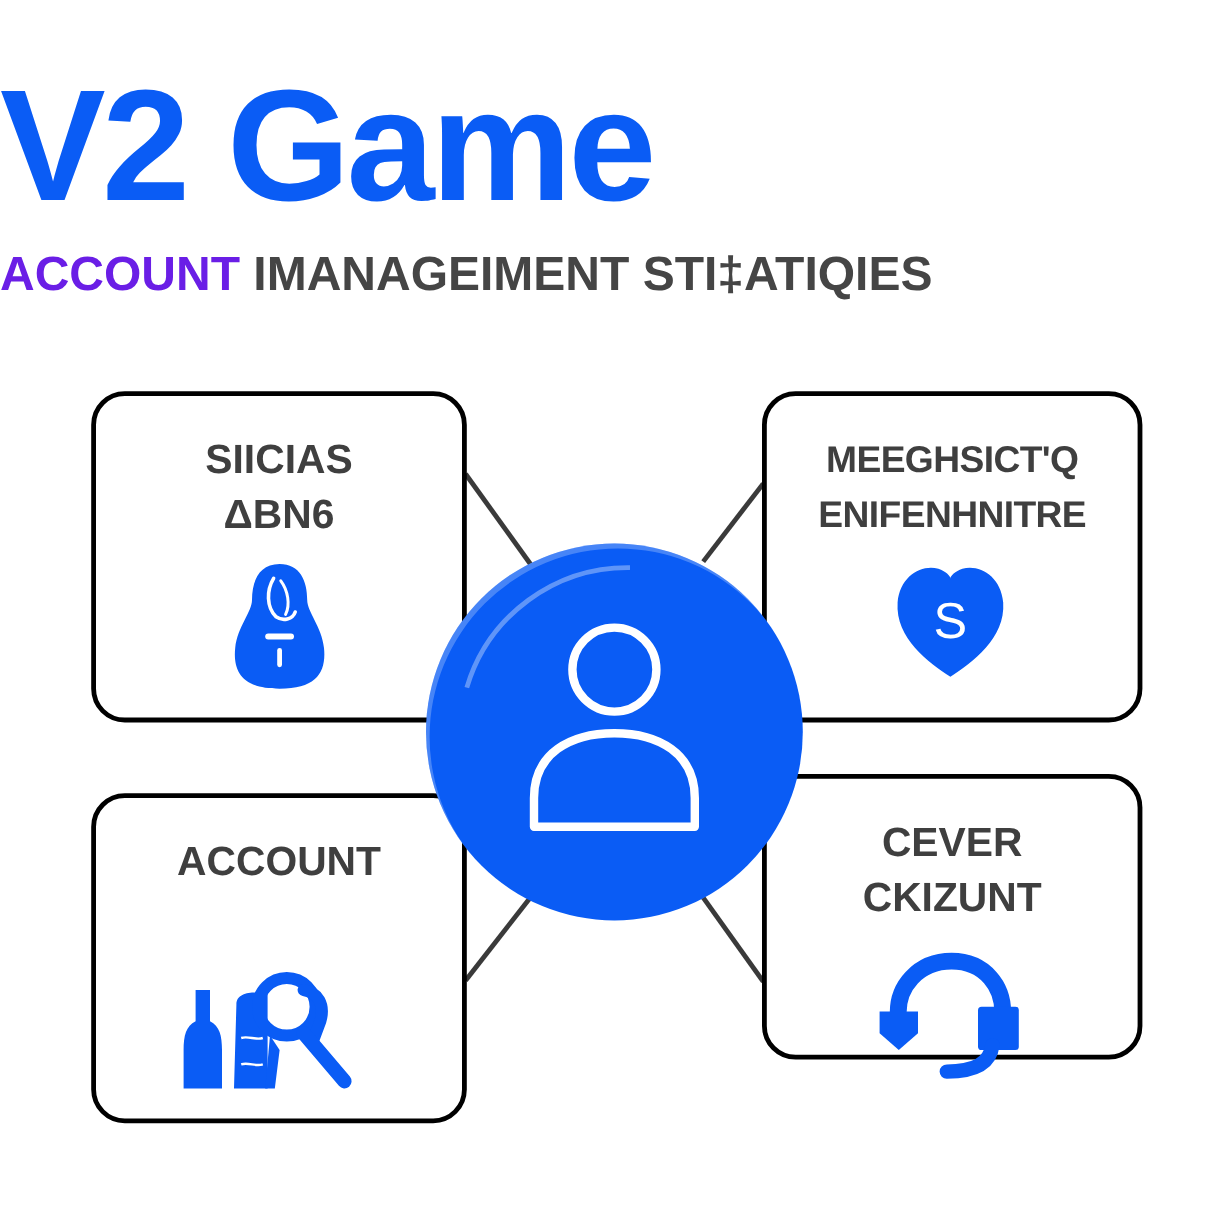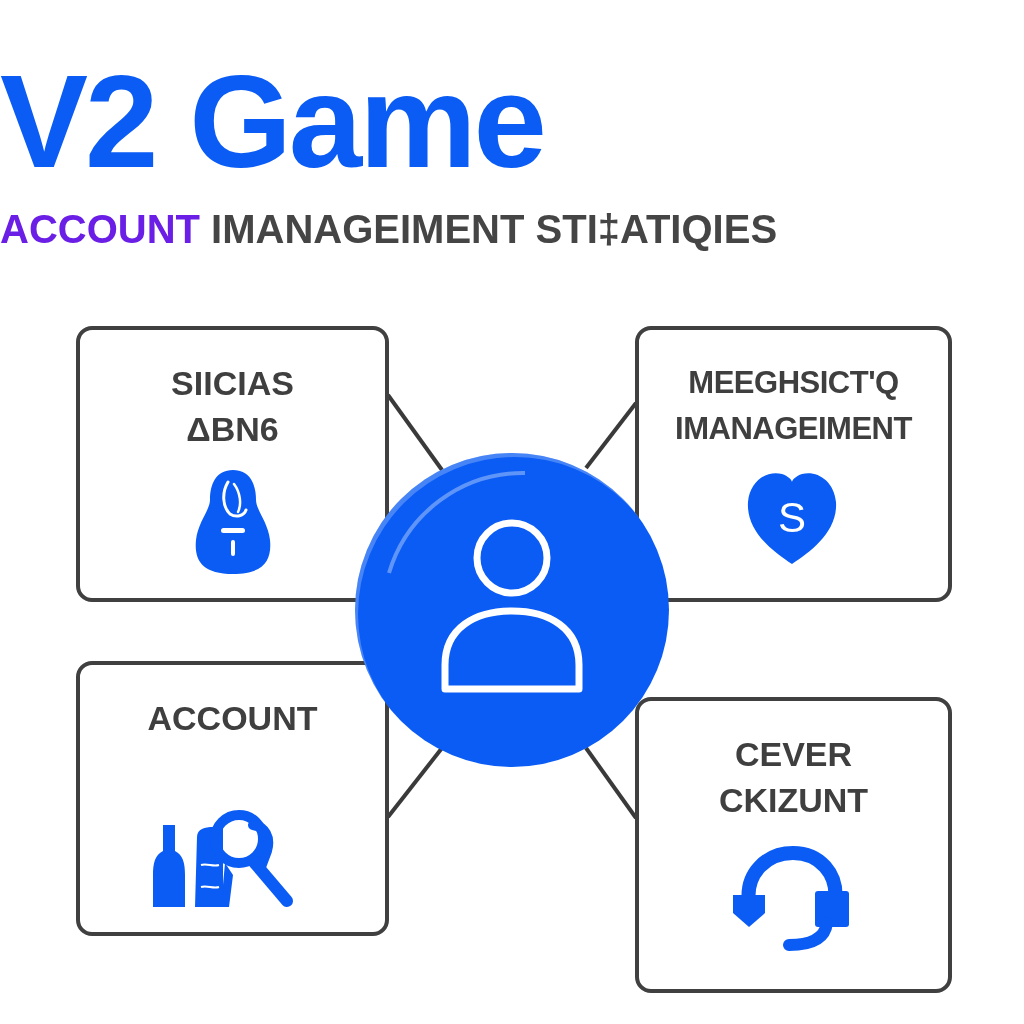--- a/index.html
+++ b/index.html
@@ -10,34 +10,34 @@
       color: #0a5cf5; letter-spacing: -3px; line-height: 140px;
     }
     .subtitle {
       position: absolute; left: 0; top: 206px; width: 1024px; 
       font-family: "Liberation Sans", sans-serif; font-weight: 700; font-size: 40px;
       color: #454545; line-height: 46px; letter-spacing: 0px;
     }
     .subtitle .accent { color: #6a1ee6; }
     svg.connectors { position: absolute; left: 0; top: 0; width: 1024px; height: 1024px; }
     .box {
-      position: absolute; box-sizing: border-box; border: 4px solid #404040; border-radius: 16px;
+      position: absolute; box-sizing: border-box; border: 4px solid #000000; border-radius: 28px;
       background: #ffffff; text-align: center;
     }
     .box .label {
       position: absolute; left: 0; width: 100%; text-align: center;
       font-family: "Liberation Sans", sans-serif; font-weight: 700; color: #3f3f3f;
       font-size: 34px; line-height: 46px; top: 30px;
     }
     .box .label span { display: block; }
     .box .icon { position: absolute; left: 50%; transform: translateX(-50%); }
     #box-tl { left: 76px; top: 326px; width: 313px; height: 276px; }
     #box-tr { left: 635px; top: 326px; width: 317px; height: 276px; }
     #box-bl { left: 76px; top: 661px; width: 313px; height: 275px; }
-    #box-br { left: 635px; top: 697px; width: 317px; height: 296px; }
+    #box-br { left: 635px; top: 645px; width: 317px; height: 238px; }
     #box-tr .label { font-size: 31px; letter-spacing: -0.5px; text-align: center; }
     .hub {
       position: absolute; left: 355px; top: 453px; width: 314px; height: 314px; border-radius: 50%;
       background: #0a5cf5;
       box-shadow: inset 3px 4px 0 rgba(255,255,255,0.25);
     }
     .hub svg { position: absolute; left: 0; top: 0; }
   </style>
 </head>
 <body>
@@ -71,21 +71,21 @@
     <path d="M40 16 C34 26 34 40 42 48 C48 52 56 50 58 44" stroke="#ffffff" stroke-width="3" fill="none" stroke-linecap="round"></path>
     <path d="M46 18 C52 26 54 38 50 46" stroke="#ffffff" stroke-width="2.5" fill="none" stroke-linecap="round"></path>
     <rect x="33" y="62" width="24" height="5" rx="2.5" fill="#ffffff"></rect>
     <rect x="43" y="74" width="4" height="16" rx="2" fill="#ffffff"></rect>
   </svg>
 </div>
 
 <div class="box" id="box-tr">
   <div class="label">
     <span>MEEGHSICT'Q</span>
-    <span>IMANAGEIMENT</span>
+    <span>ENIFENHNITRE</span>
   </div>
   <svg class="icon" style="top:136px; margin-left:-2px;" width="96" height="102" viewBox="0 0 96 102">
     <path d="M48 98 C30 86 2 66 4 36 C6 14 24 4 38 8 C44 10 48 14 48 16 C48 14 52 10 58 8 C72 4 90 14 92 36 C94 66 66 86 48 98 Z" fill="#0a5cf5"></path>
     <text x="48" y="66" text-anchor="middle" font-family="Liberation Sans, sans-serif" font-size="42" fill="#ffffff">S</text>
   </svg>
 </div>
 
 <div class="box" id="box-bl">
   <div class="label">
     <span>ACCOUNT</span>

